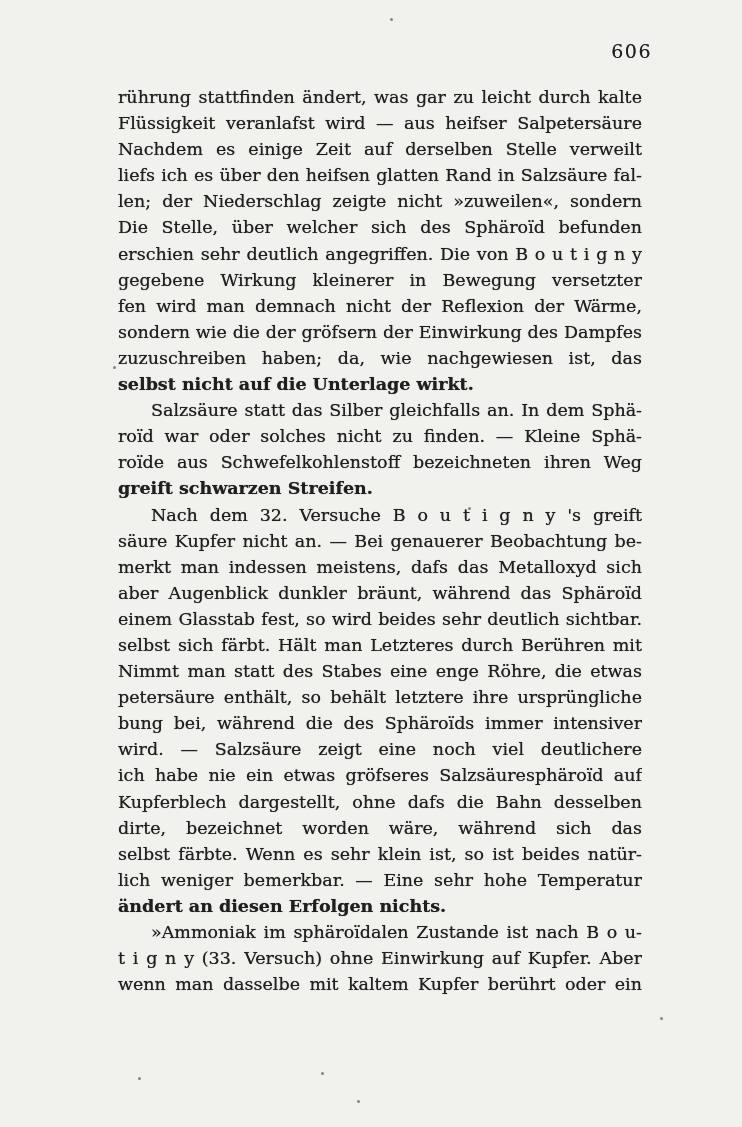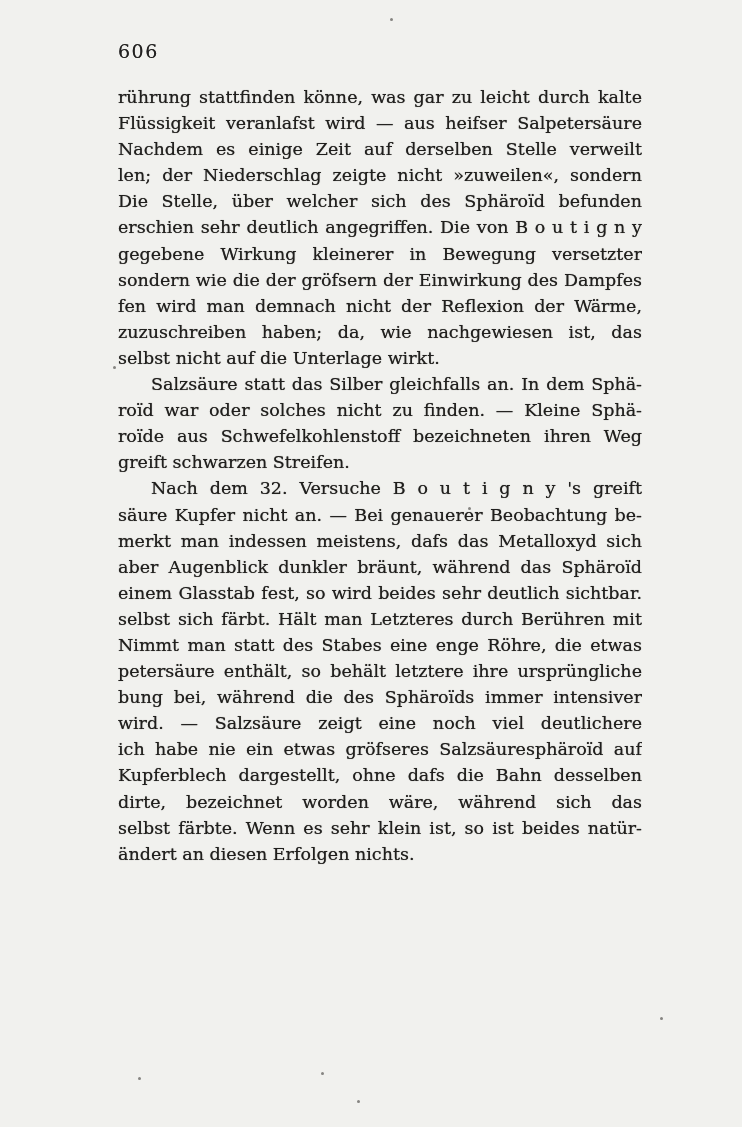--- a/index.html
+++ b/index.html
@@ -16,21 +16,21 @@
     background: #f1f1ee;
     overflow: hidden;
     font-family: "DejaVu Serif", "Liberation Serif", serif;
     color: #1e1d1b;
   }
   .page-number {
     position: absolute;
     top: 40px;
     left: 118px;
     width: 534px;
-    text-align: left;
+    text-align: right;
     font-size: 19px;
     letter-spacing: 1.5px;
     color: #222120;
     text-shadow: 0 0 0.6px rgba(25,25,25,0.65);
   }
   .text-block {
     position: absolute;
     top: 84px;
     left: 118px;
     width: 524px;
@@ -41,46 +41,47 @@
     line-height: 26.1px;
     font-size: 17.5px;
     text-align: justify;
     text-align-last: justify;
     white-space: normal;
     overflow: hidden;
     color: #201f1d;
     text-shadow: 0 0 0.7px rgba(30,28,26,0.75);
   }
   .line.indent { text-indent: 33px; }
-  .line.no-just { text-align-last: left; }
+  .line.no-just { text-align-last: left; font-weight: bold; }
   .speck {
     position: absolute;
     width: 3px;
     height: 3px;
     border-radius: 50%;
     background: rgba(45,43,40,0.55);
   }
 </style>
 </head>
 <body>
 
 <div class="page">
   <div class="page-number">606</div>
 
   <div class="text-block">
       <div class="paragraph">
-        <div class="line">rührung stattfinden könne, was gar zu leicht durch kalte</div>
+        <div class="line">rührung stattfinden ändert, was gar zu leicht durch kalte</div>
         <div class="line">Flüssigkeit veranlafst wird — aus heifser Salpetersäure dar.</div>
         <div class="line">Nachdem es einige Zeit auf derselben Stelle verweilt hatte,</div>
+        <div class="line">liefs ich es über den heifsen glatten Rand in Salzsäure fal-</div>
         <div class="line">len; der Niederschlag zeigte nicht »zuweilen«, sondern im-</div>
         <div class="line">Die Stelle, über welcher sich des Sphäroïd befunden hatte,</div>
         <div class="line">erschien sehr deutlich angegriffen.  Die von B o u t i g n y an-</div>
         <div class="line">gegebene Wirkung kleinerer in Bewegung versetzter Trop-</div>
+        <div class="line">fen wird man demnach nicht der Reflexion der Wärme,</div>
         <div class="line">sondern wie die der gröfsern der Einwirkung des Dampfes</div>
-        <div class="line">fen wird man demnach nicht der Reflexion der Wärme,</div>
         <div class="line">zuzuschreiben haben; da, wie nachgewiesen ist, das Sphäroïd</div>
         <div class="line no-just">selbst nicht auf die Unterlage wirkt.</div>
       </div>
       <div class="paragraph">
         <div class="line indent">Salzsäure statt das Silber gleichfalls an.  In dem Sphä-</div>
         <div class="line">roïd war oder solches nicht zu finden. — Kleine Sphä-</div>
         <div class="line">roïde aus Schwefelkohlenstoff bezeichneten ihren Weg durch</div>
         <div class="line no-just">greift schwarzen Streifen.</div>
       </div>
       <div class="paragraph">
@@ -91,21 +92,27 @@
         <div class="line">einem Glasstab fest, so wird beides sehr deutlich sichtbar.</div>
         <div class="line">selbst sich färbt.  Hält man Letzteres durch Berühren mit</div>
         <div class="line">Nimmt man statt des Stabes eine enge Röhre, die etwas Sal-</div>
         <div class="line">petersäure enthält, so behält letztere ihre ursprüngliche Fär-</div>
         <div class="line">bung bei, während die des Sphäroïds immer intensiver blau</div>
         <div class="line">wird. — Salzsäure zeigt eine noch viel deutlichere Wirkung:</div>
         <div class="line">ich habe nie ein etwas gröfseres Salzsäuresphäroïd auf einem</div>
         <div class="line">Kupferblech dargestellt, ohne dafs die Bahn desselben durch</div>
         <div class="line">dirte, bezeichnet worden wäre, während sich das Sphäroïd</div>
         <div class="line">selbst färbte.  Wenn es sehr klein ist, so ist beides natür-</div>
+        <div class="line">lich weniger bemerkbar. — Eine sehr hohe Temperatur</div>
         <div class="line no-just">ändert an diesen Erfolgen nichts.</div>
+      </div>
+      <div class="paragraph">
+        <div class="line indent">»Ammoniak im sphäroïdalen Zustande ist nach B o u-</div>
+        <div class="line">t i g n y (33. Versuch) ohne Einwirkung auf Kupfer.  Aber</div>
+        <div class="line">wenn man dasselbe mit kaltem Kupfer berührt oder ein</div>
       </div>
     </div>
 <div class="speck" style="left: 390px; top: 18px;"></div>
     <div class="speck" style="left: 113px; top: 366px;"></div>
     <div class="speck" style="left: 468px; top: 507px;"></div>
     <div class="speck" style="left: 660px; top: 1017px;"></div>
     <div class="speck" style="left: 138px; top: 1077px;"></div>
     <div class="speck" style="left: 321px; top: 1072px;"></div>
     <div class="speck" style="left: 357px; top: 1100px;"></div>
   </div>

